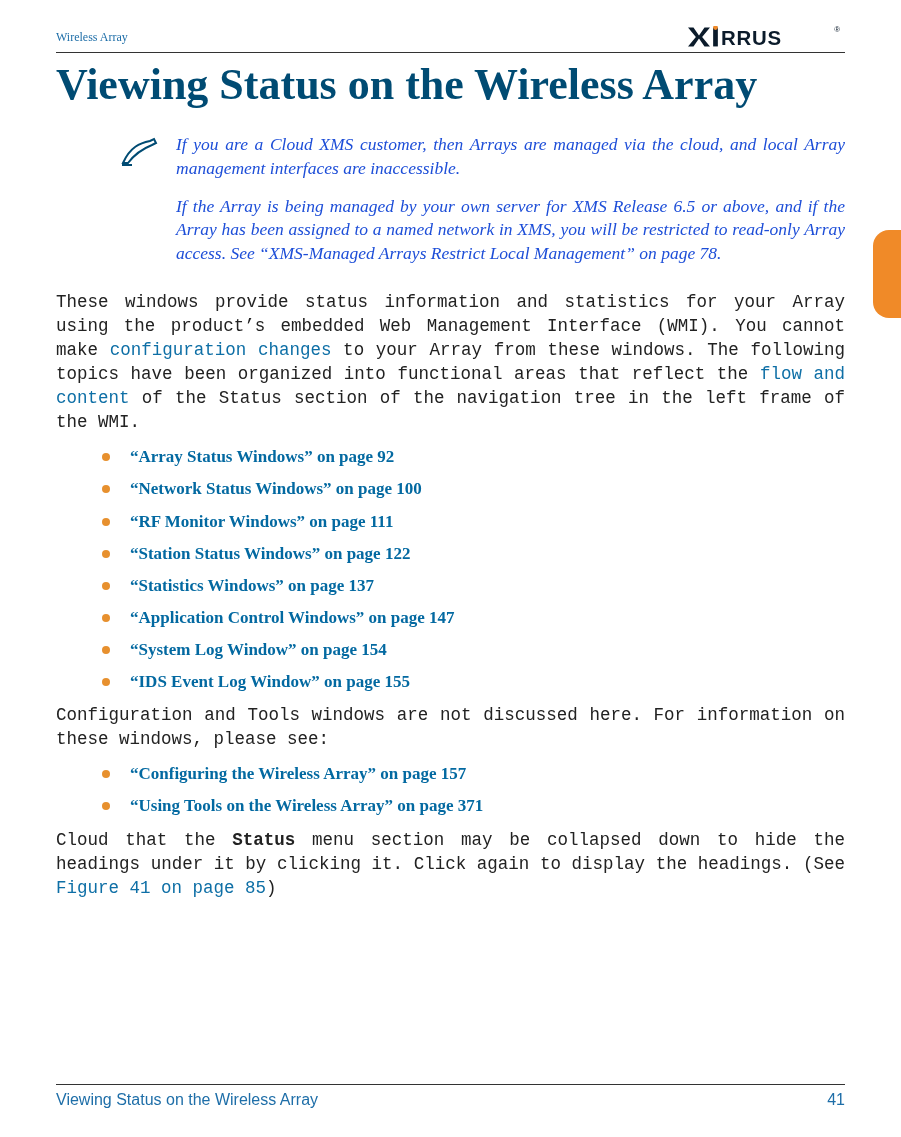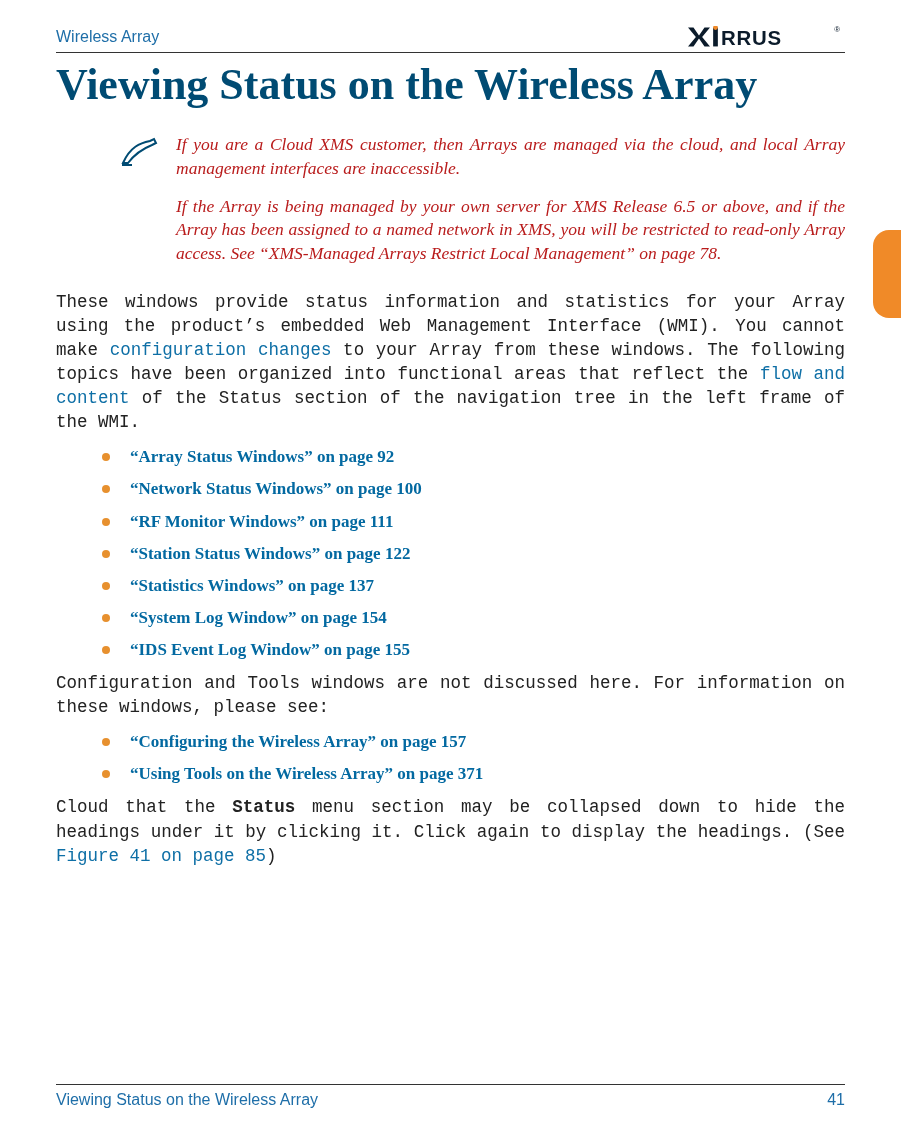--- a/index.html
+++ b/index.html
@@ -23,23 +23,23 @@
   }
   .running-header {
     display: flex;
     justify-content: space-between;
     align-items: center;
     border-bottom: 1px solid #333;
     padding-bottom: 4px;
     margin-bottom: 8px;
   }
   .running-header-left {
-    font-size: 16px;
+    font-size: 12px;
     color: #1e6ea8;
-    font-family: Liberation Sans, sans-serif;
+    font-family: Liberation Serif, serif;
   }
   .logo-wrap {
     display: flex;
     align-items: center;
     gap: 2px;
   }
   .logo-svg { height: 22px; }
   .page-title {
     font-size: 44px;
     color: #004b73;
@@ -57,21 +57,21 @@
   }
   .note-icon {
     flex: 0 0 auto;
     width: 40px;
     color: #004b73;
     padding-top: 4px;
   }
   .note-text {
     flex: 1;
     font-style: italic;
-    color: #b91c1c;
+    color: #1d4ed8;
     font-size: 17.5px;
     text-align: justify;
     line-height: 1.35;
   }
   .note-text p { margin: 0 0 14px 0; }
   .body-para {
     font-size: 17.5px;
     line-height: 1.38;
     text-align: justify;
     margin: 10px 0 12px 0;
@@ -166,20 +166,21 @@
   <p class="body-para">
     <span>These windows provide status information and statistics for your Array using the product’s embedded Web Management Interface (WMI). You cannot make </span><span class="link-span">configuration changes</span><span> to your Array from these windows. The following topics have been organized into functional areas that reflect the </span><span class="link-span">flow and content</span><span> of the Status section of the navigation tree in the left frame of the WMI.</span>
   </p>
 
   <ul class="bullet-list">
     <li>“Array Status Windows” on page 92</li>
     <li>“Network Status Windows” on page 100</li>
     <li>“RF Monitor Windows” on page 111</li>
     <li>“Station Status Windows” on page 122</li>
     <li>“Statistics Windows” on page 137</li>
+    <li>“Application Control Windows” on page 147</li>
     <li>“System Log Window” on page 154</li>
     <li>“IDS Event Log Window” on page 155</li>
   </ul>
 
   <p class="body-para">Configuration and Tools windows are not discussed here. For information on these windows, please see:</p>
 
   <ul class="bullet-list">
     <li>“Configuring the Wireless Array” on page 157</li>
     <li>“Using Tools on the Wireless Array” on page 371</li>
   </ul>

